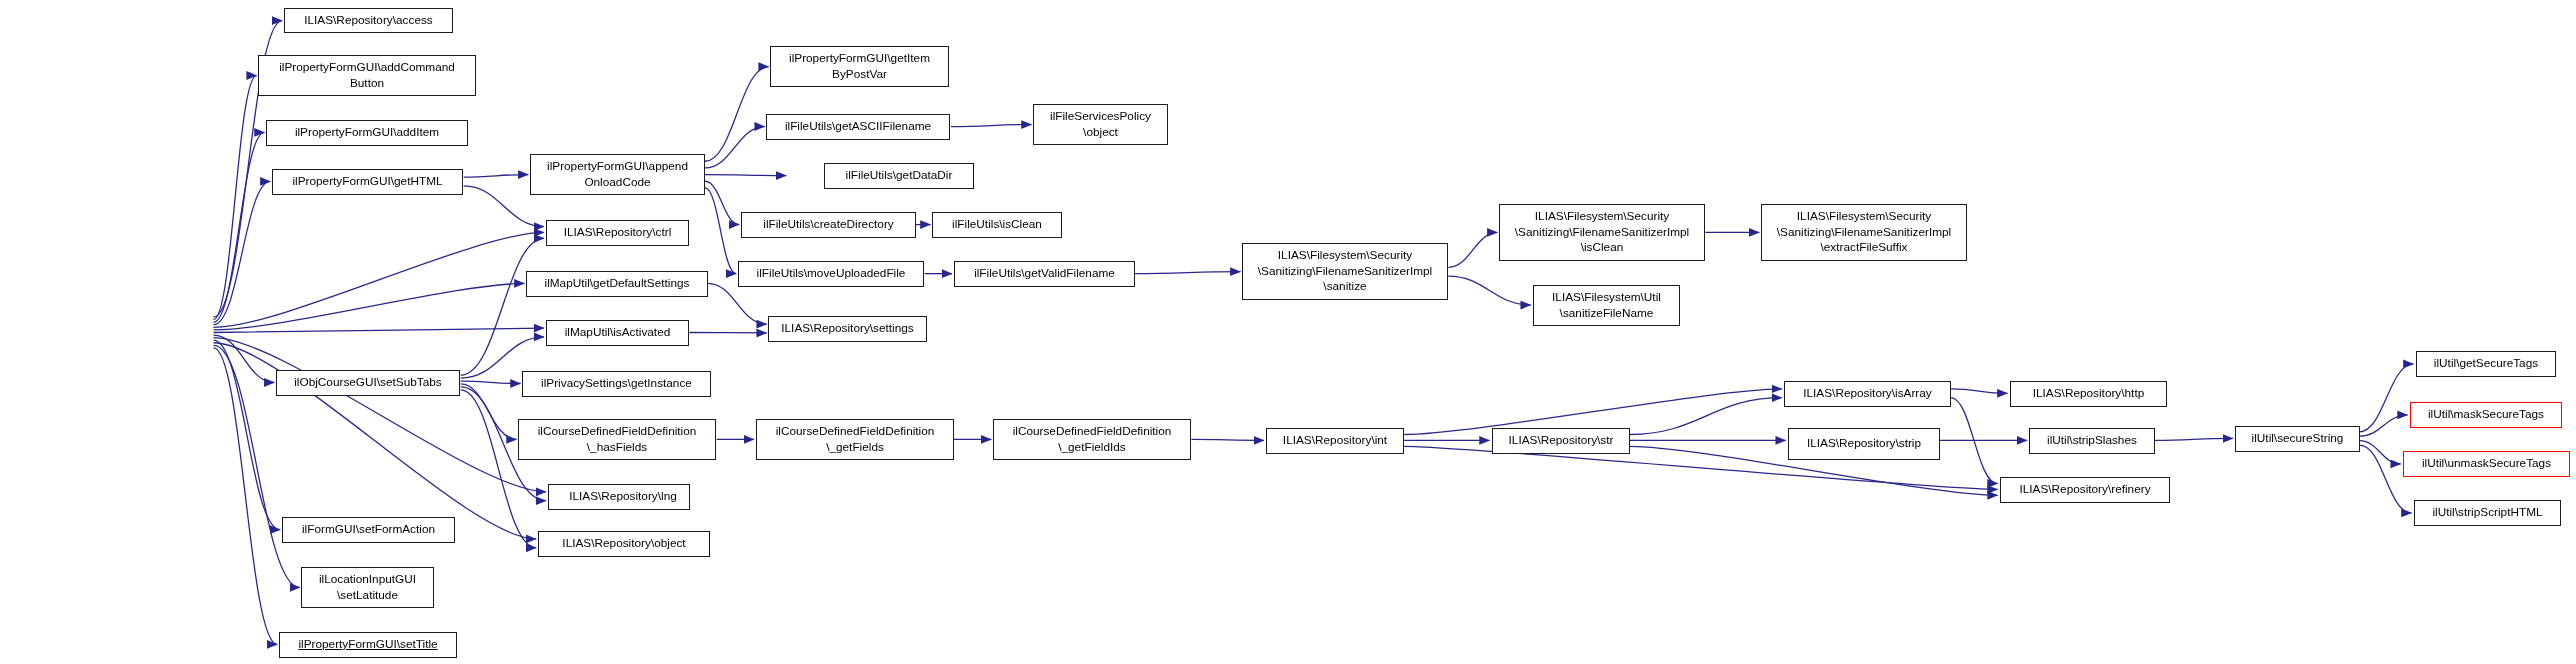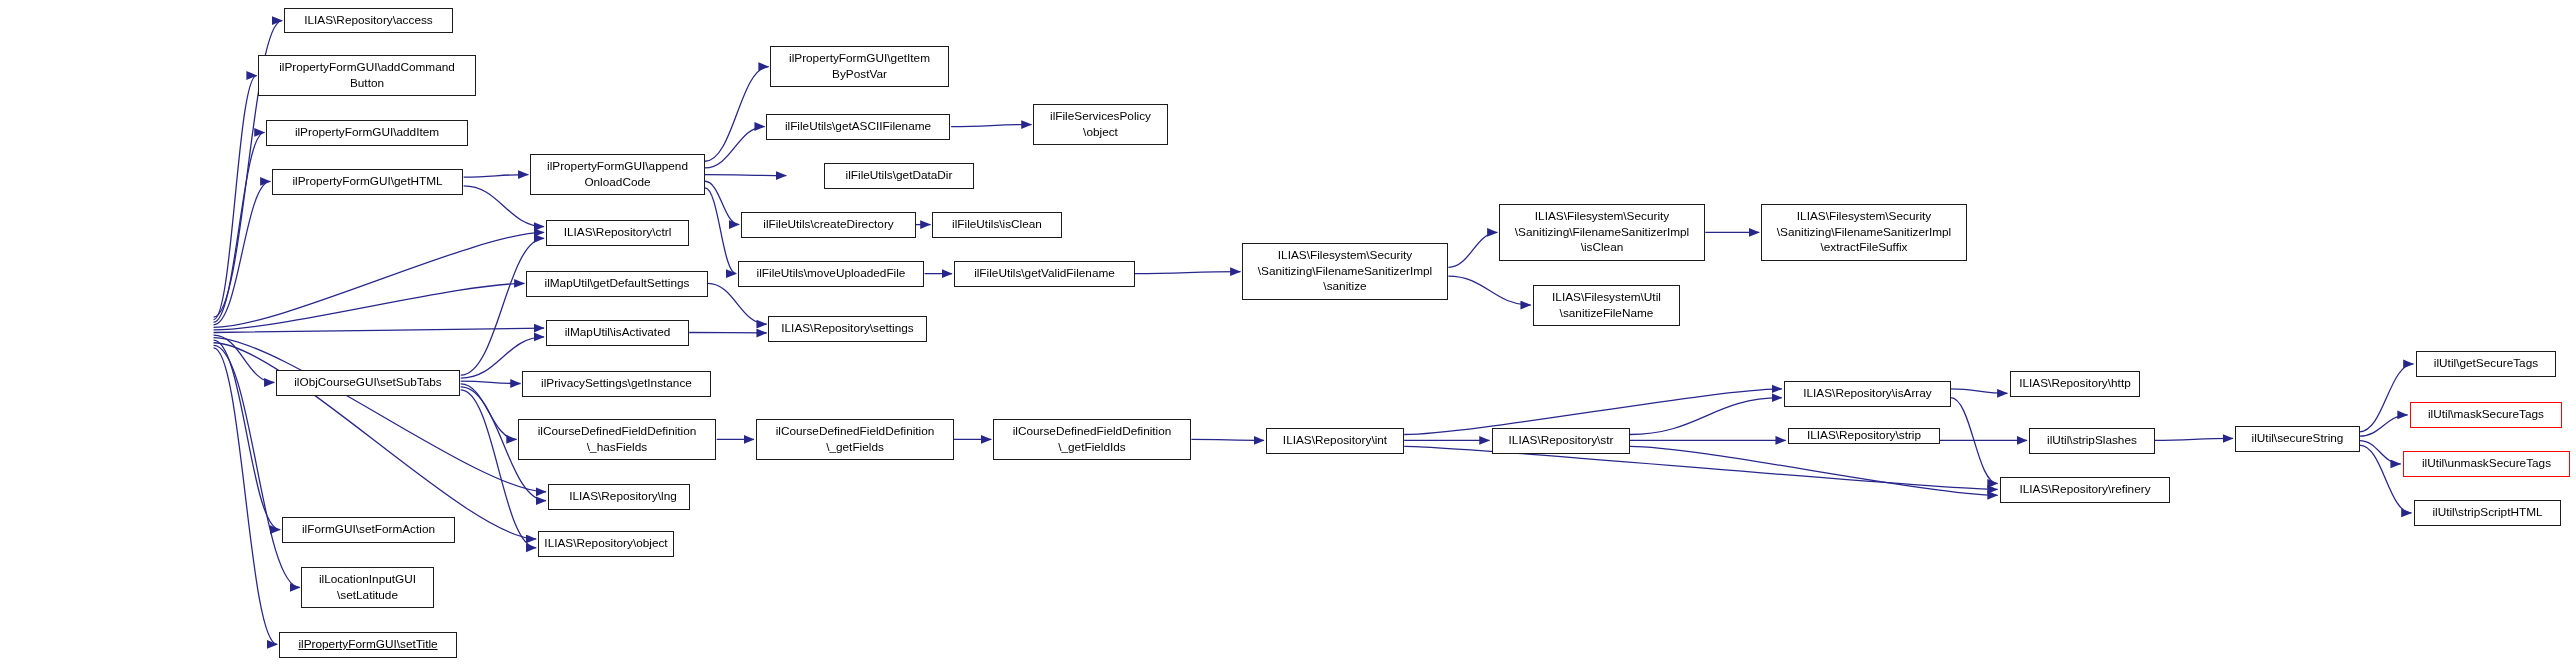--- a/index.html
+++ b/index.html
@@ -138,21 +138,21 @@
     <div class="node" style="left: 522px; top: 371px; width: 189px; height: 25.5px;">
       <div class="nl">ilPrivacySettings\getInstance</div>
     </div>
     <div class="node" style="left: 518px; top: 419px; width: 198px; height: 41px;">
       <div class="nl">ilCourseDefinedFieldDefinition</div>
       <div class="nl">\_hasFields</div>
     </div>
     <div class="node" style="left: 548px; top: 484px; width: 142px; height: 25.5px; padding-left: 8px;">
       <div class="nl">ILIAS\Repository\lng</div>
     </div>
-    <div class="node" style="left: 538px; top: 531px; width: 136px; height: 25.5px;">
+    <div class="node" style="left: 538px; top: 531px; width: 172px; height: 25.5px;">
       <div class="nl">ILIAS\Repository\object</div>
     </div>
     <div class="node" style="left: 770px; top: 46px; width: 179px; height: 41px;">
       <div class="nl">ilPropertyFormGUI\getItem</div>
       <div class="nl">ByPostVar</div>
     </div>
     <div class="node" style="left: 766px; top: 114px; width: 184px; height: 25.5px;">
       <div class="nl">ilFileUtils\getASCIIFilename</div>
     </div>
     <div class="node" style="left: 824px; top: 163px; width: 150px; height: 25.5px;">
@@ -206,24 +206,24 @@
       <div class="nl">ILIAS\Repository\str</div>
     </div>
     <div class="node" style="left: 1761px; top: 204px; width: 206px; height: 57px;">
       <div class="nl">ILIAS\Filesystem\Security</div>
       <div class="nl">\Sanitizing\FilenameSanitizerImpl</div>
       <div class="nl">\extractFileSuffix</div>
     </div>
     <div class="node" style="left: 1784px; top: 381px; width: 167px; height: 25.5px;">
       <div class="nl">ILIAS\Repository\isArray</div>
     </div>
-    <div class="node" style="left: 1788px; top: 428px; width: 152px; height: 16px;">
+    <div class="node" style="left: 1788px; top: 428px; width: 152px; height: 32px;">
       <div class="nl">ILIAS\Repository\strip</div>
     </div>
-    <div class="node" style="left: 2010px; top: 371px; width: 130px; height: 25.5px;">
+    <div class="node" style="left: 2010px; top: 381px; width: 157px; height: 25.5px;">
       <div class="nl">ILIAS\Repository\http</div>
     </div>
     <div class="node" style="left: 2029px; top: 428px; width: 126px; height: 25.5px;">
       <div class="nl">ilUtil\stripSlashes</div>
     </div>
     <div class="node" style="left: 2000px; top: 477px; width: 170px; height: 25.5px;">
       <div class="nl">ILIAS\Repository\refinery</div>
     </div>
     <div class="node" style="left: 2235px; top: 426px; width: 125px; height: 25.5px;">
       <div class="nl">ilUtil\secureString</div>

